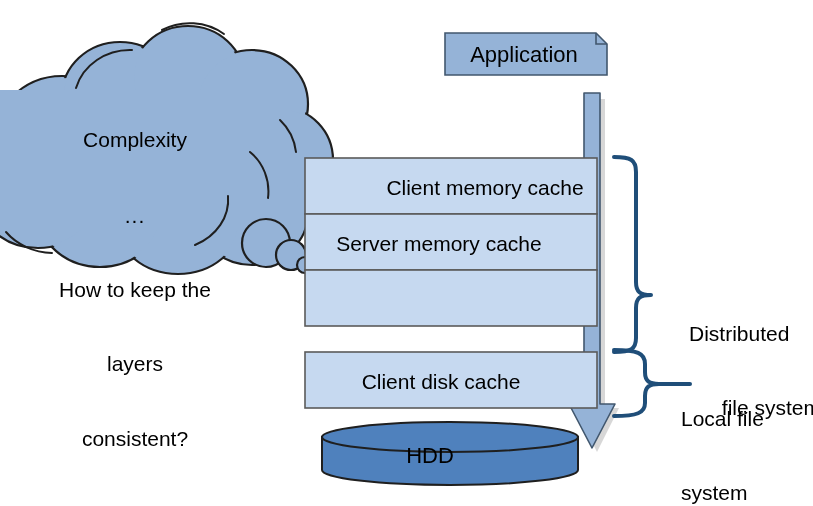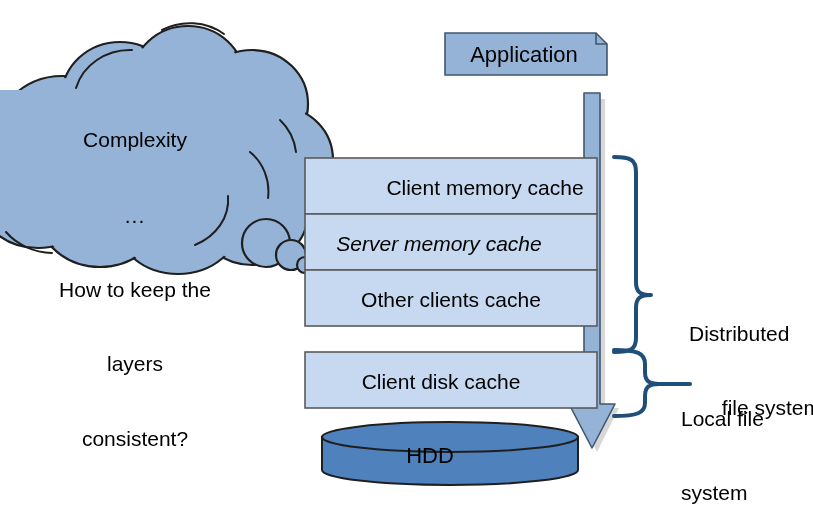--- a/index.html
+++ b/index.html
@@ -169,22 +169,21 @@
     <span class="line-a">Complexity</span>
     <span class="dots">...</span>
     <span class="line-a">How to keep the</span>
     <span class="line-a">layers</span>
     <span class="line-a">consistent?</span>
   </div>
 
   <div class="txt app-text">Application</div>
 
   <div class="txt layer-text" style="left:305px; top:176px; width:292px;margin-left:34px;">Client memory cache</div>
-  <div class="txt layer-text" style="left:305px; top:232px; width:268px;font-style:italic;">Server memory cache</div>
-  <div class="txt layer-text" style="left:305px; top:288px; width:292px;">Other clients cache</div>
+  <div class="txt layer-text" style="left:305px; top:232px; width:268px;">Server memory cache</div>
   <div class="txt layer-text" style="left:305px; top:370px; width:272px;">Client disk cache</div>
 
   <div class="txt hdd-text">HDD</div>
 
   <div class="txt side-text dfs-text">
     <span style="display:block;">Distributed</span>
     <span style="display:block;text-align:right;">file system</span>
   </div>
 
   <div class="txt side-text lfs-text">

